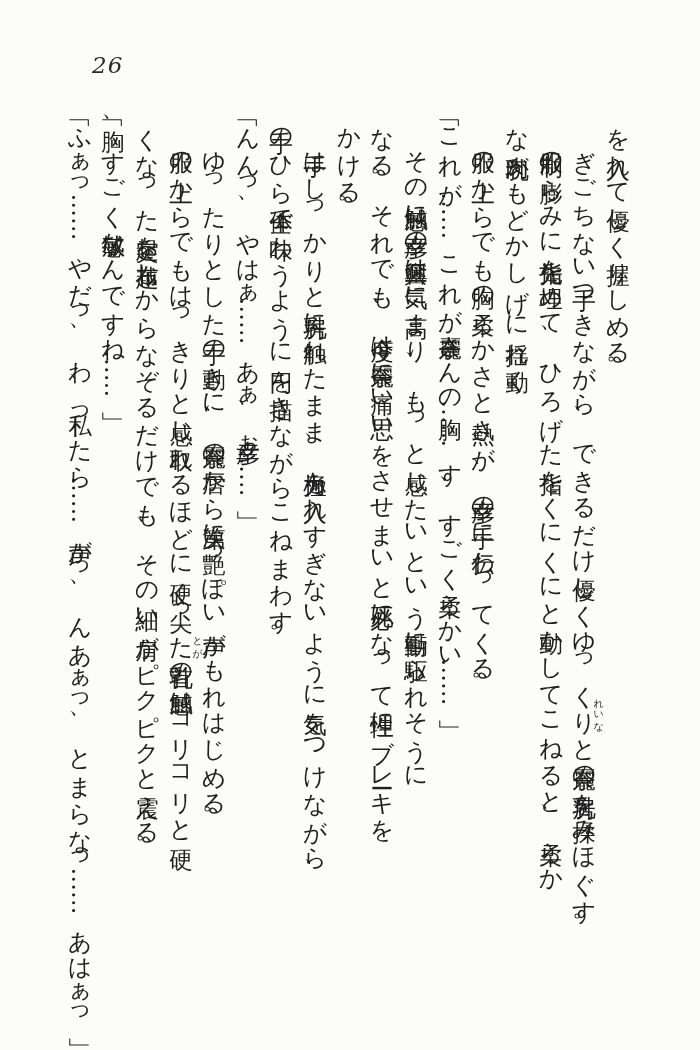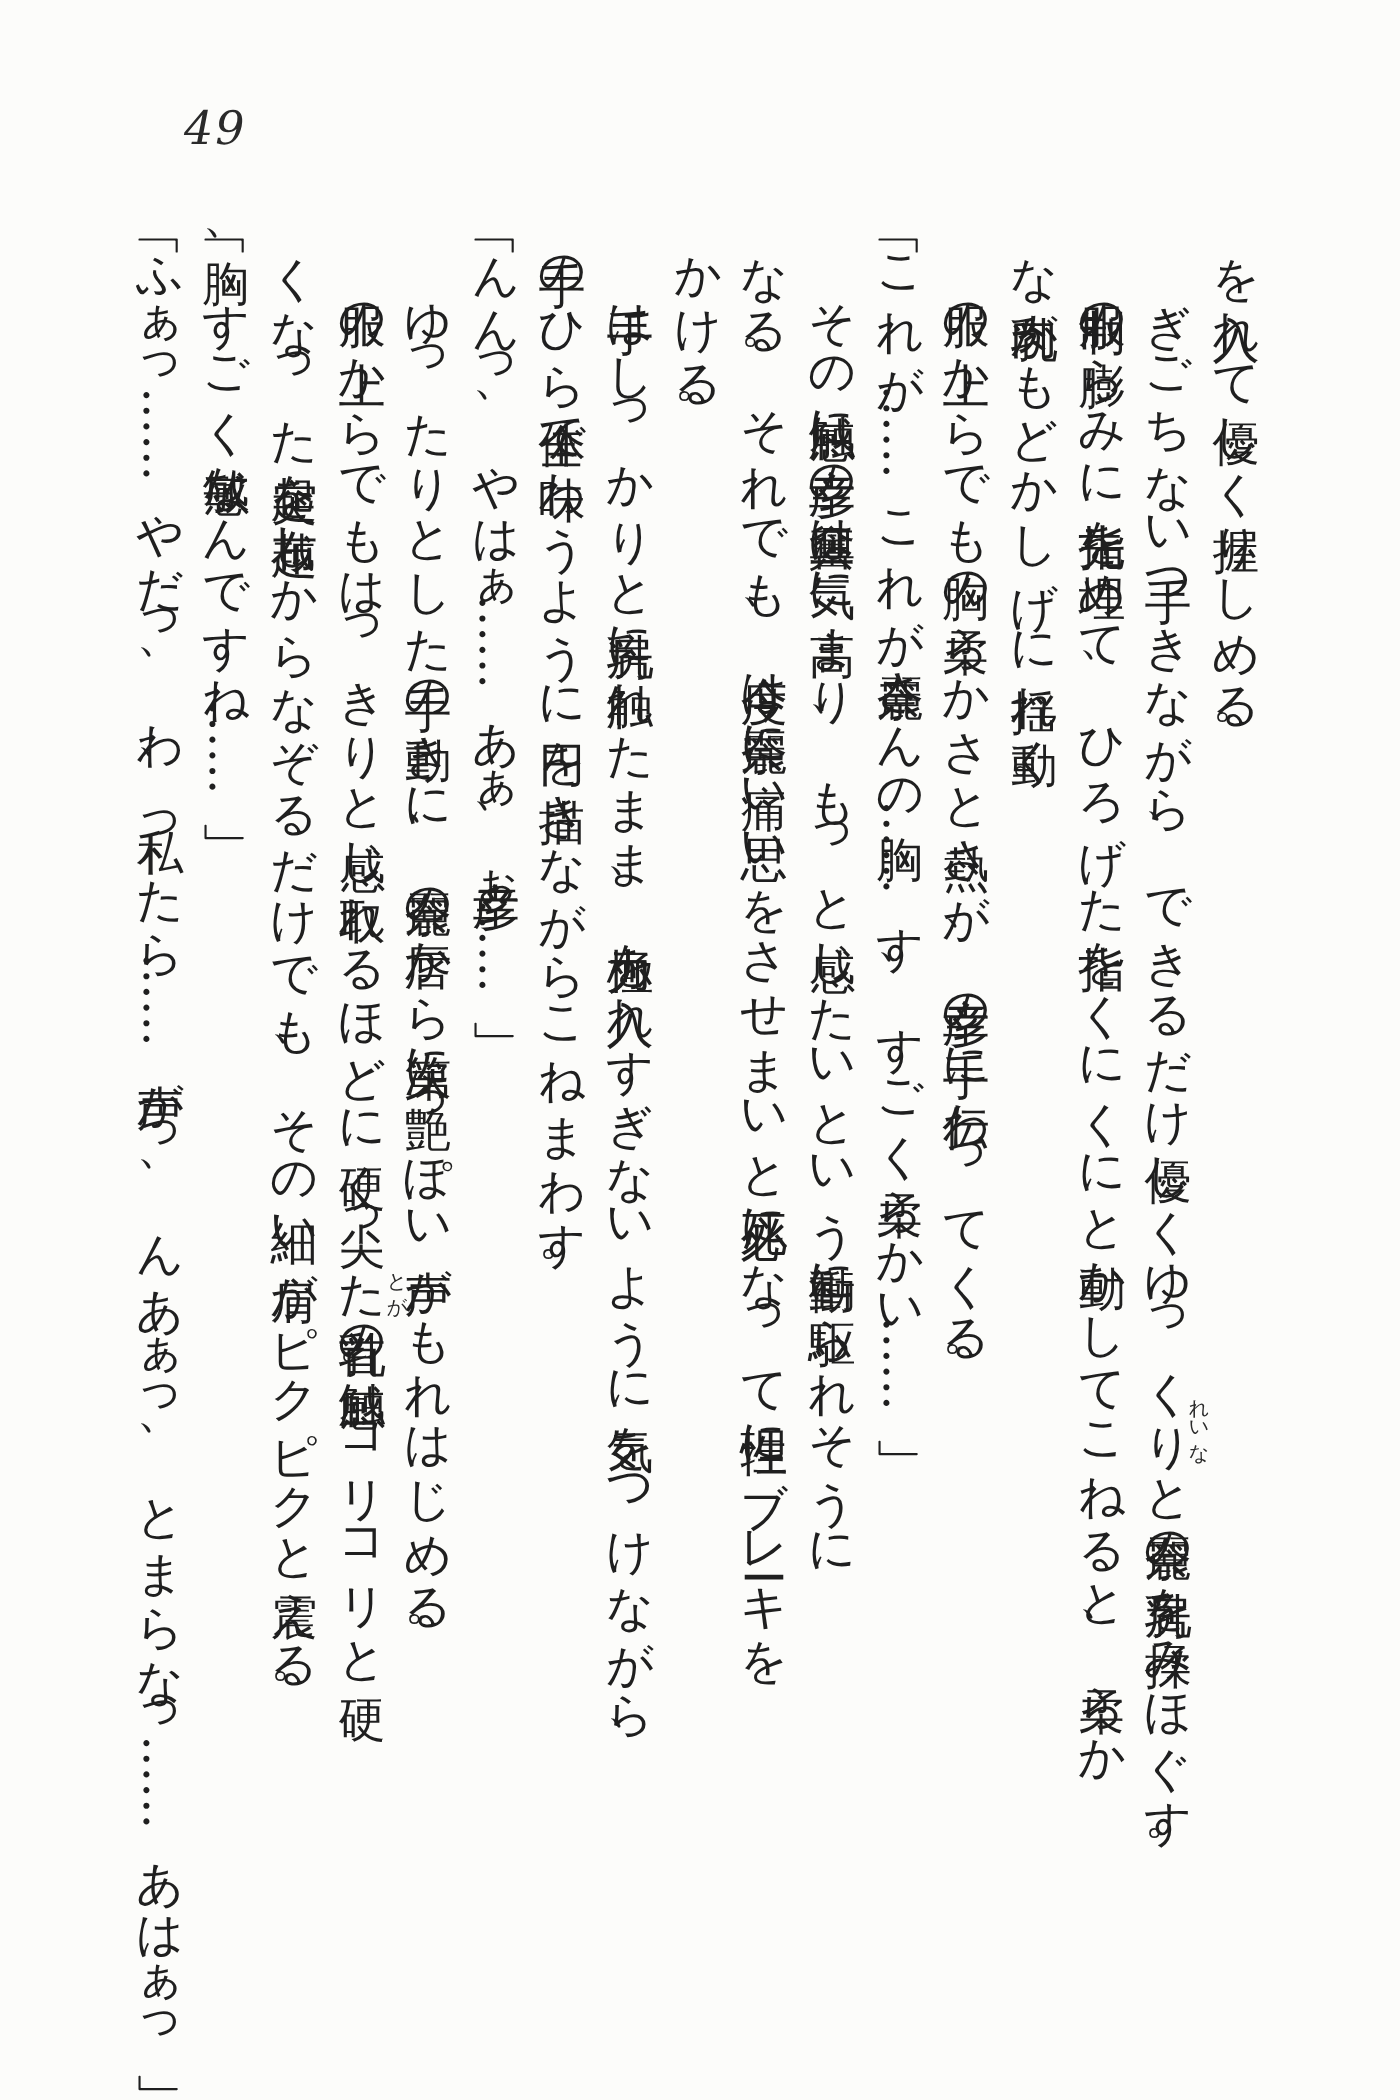--- a/index.html
+++ b/index.html
@@ -74,21 +74,21 @@
     white-space: pre;
   }
   .furi-reina { left: 593px; top: 692px; }
   .furi-toga  { left: 192px; top: 630px; }
 </style>
 </head>
 <body>
 
 <div class="page">
 
-  <div class="page-number">49</div>
+  <div class="page-number">26</div>
 
   <div class="text-block">
 
     <div class="col c1">を入れて優しく握りしめる。</div>
     <div class="col c2">　ぎごちない手つきながら、できるだけ優しくゆっくりと麗奈の乳房を揉みほぐす。</div>
     <div class="col c3">　制服の膨らみに指先を埋めて、ひろげた指をくにくにと動かしてこねると、柔らか</div>
     <div class="col c4">な乳肉がもどかしげに揺れ動く。</div>
     <div class="col c5">　服の上からでも胸の柔らかさと熱さが、幸彦の手に伝わってくる。</div>
     <div class="col c6">「これが……これが麗奈さんの胸……す、すごく柔らかい……」</div>
     <div class="col c7">　その感触に幸彦の興奮は一気に高まり、もっと感じたいという衝動に駆られそうに</div>

